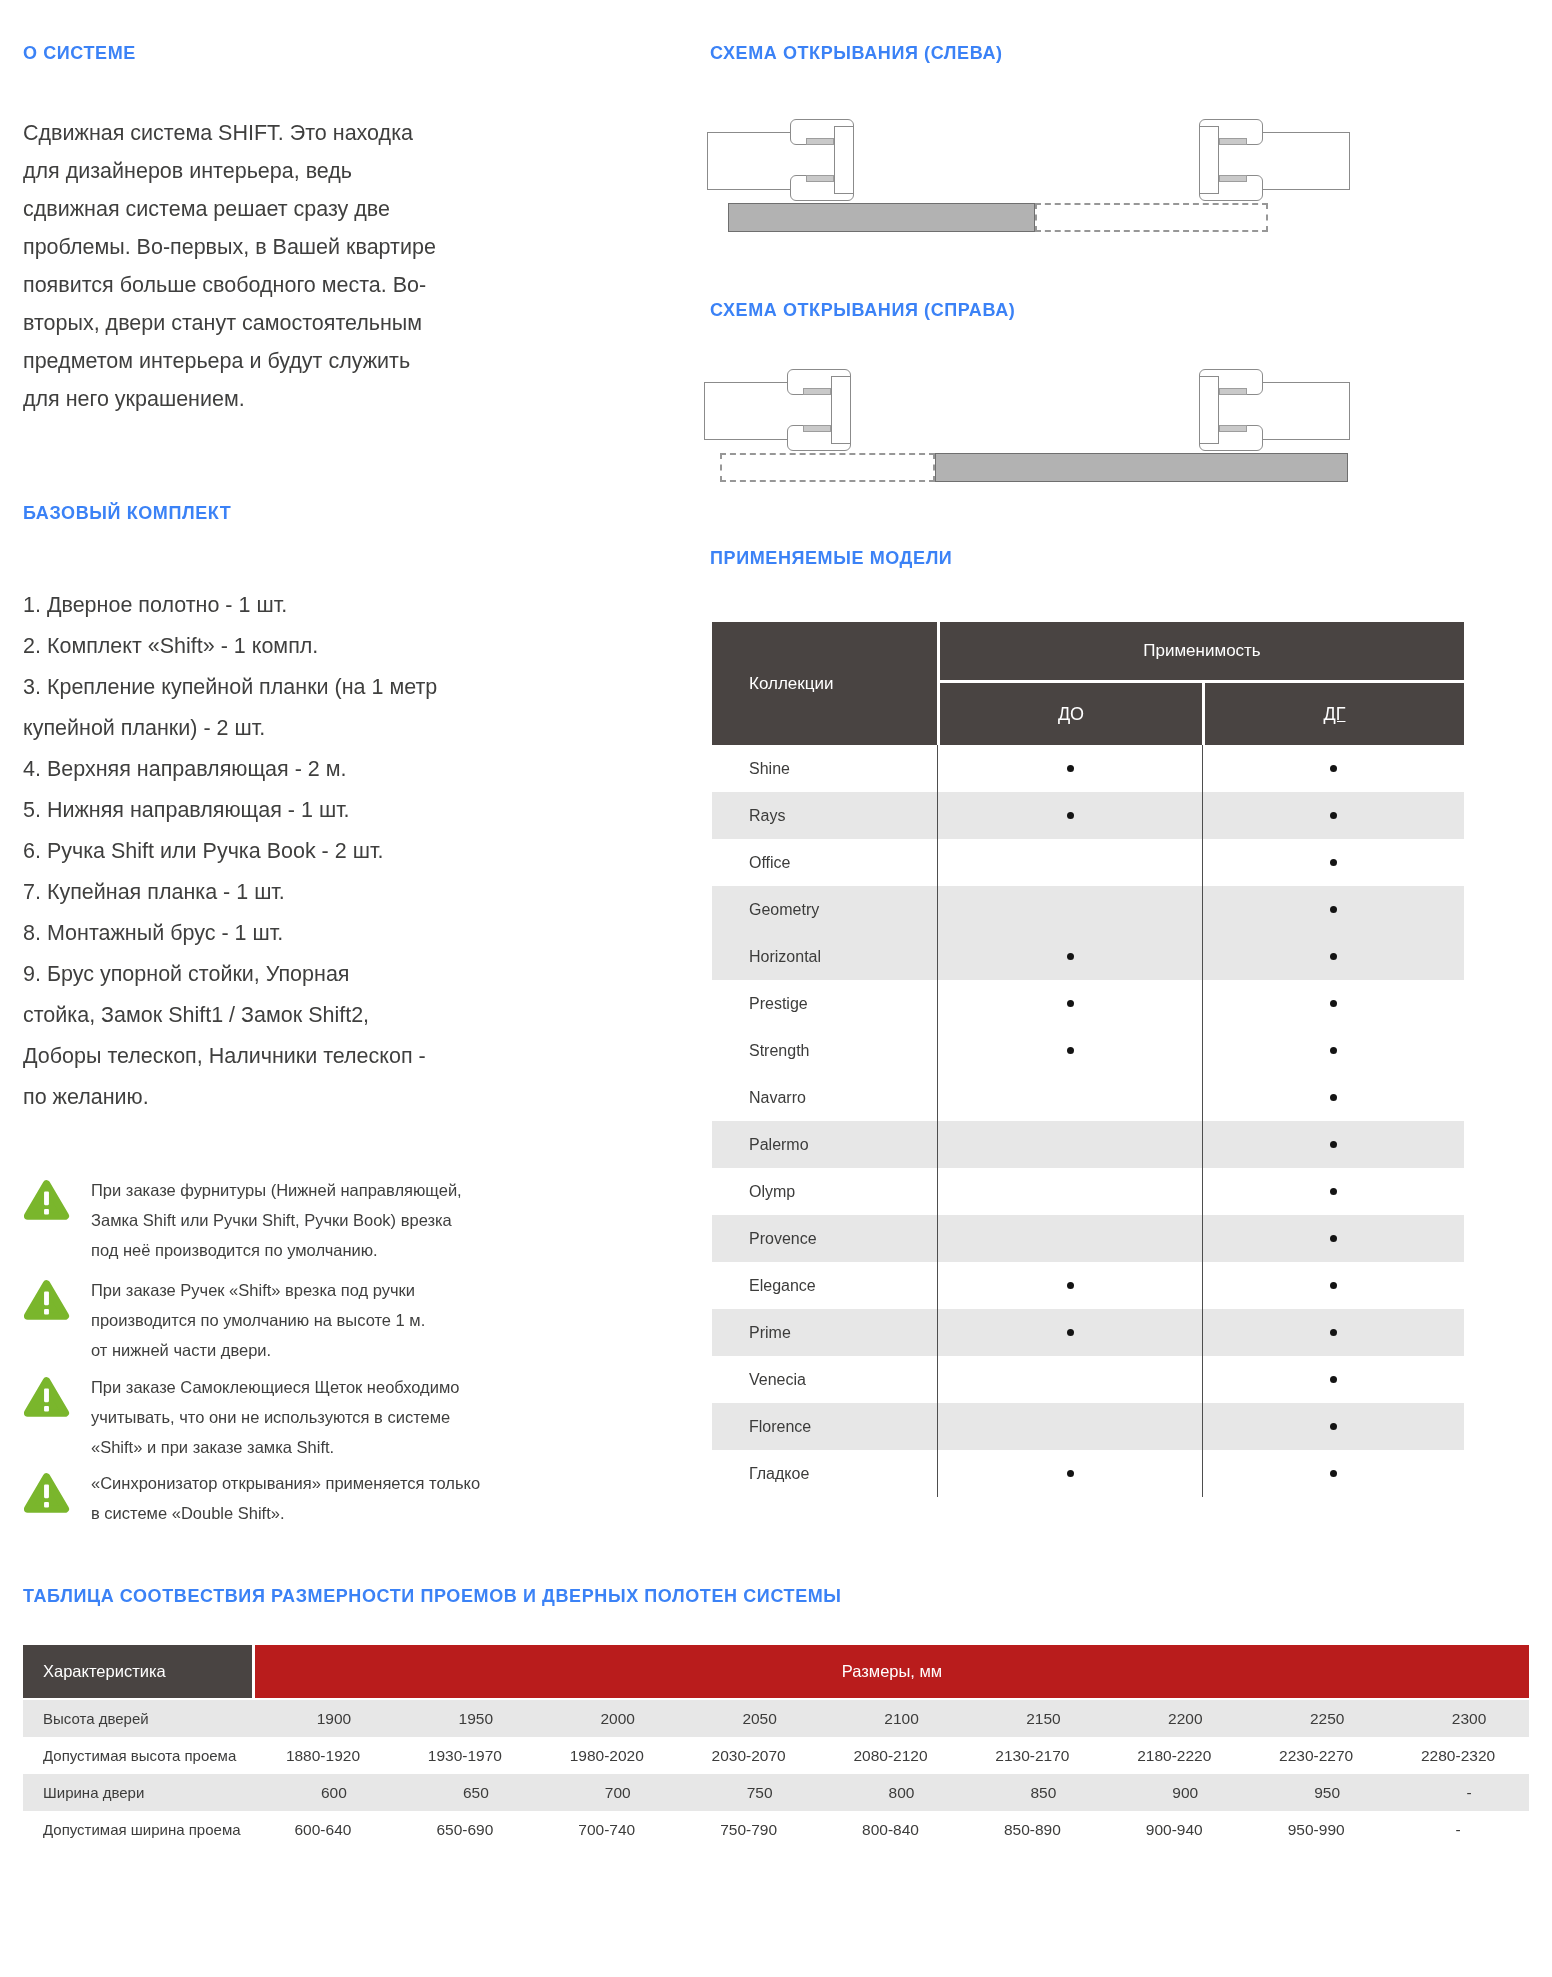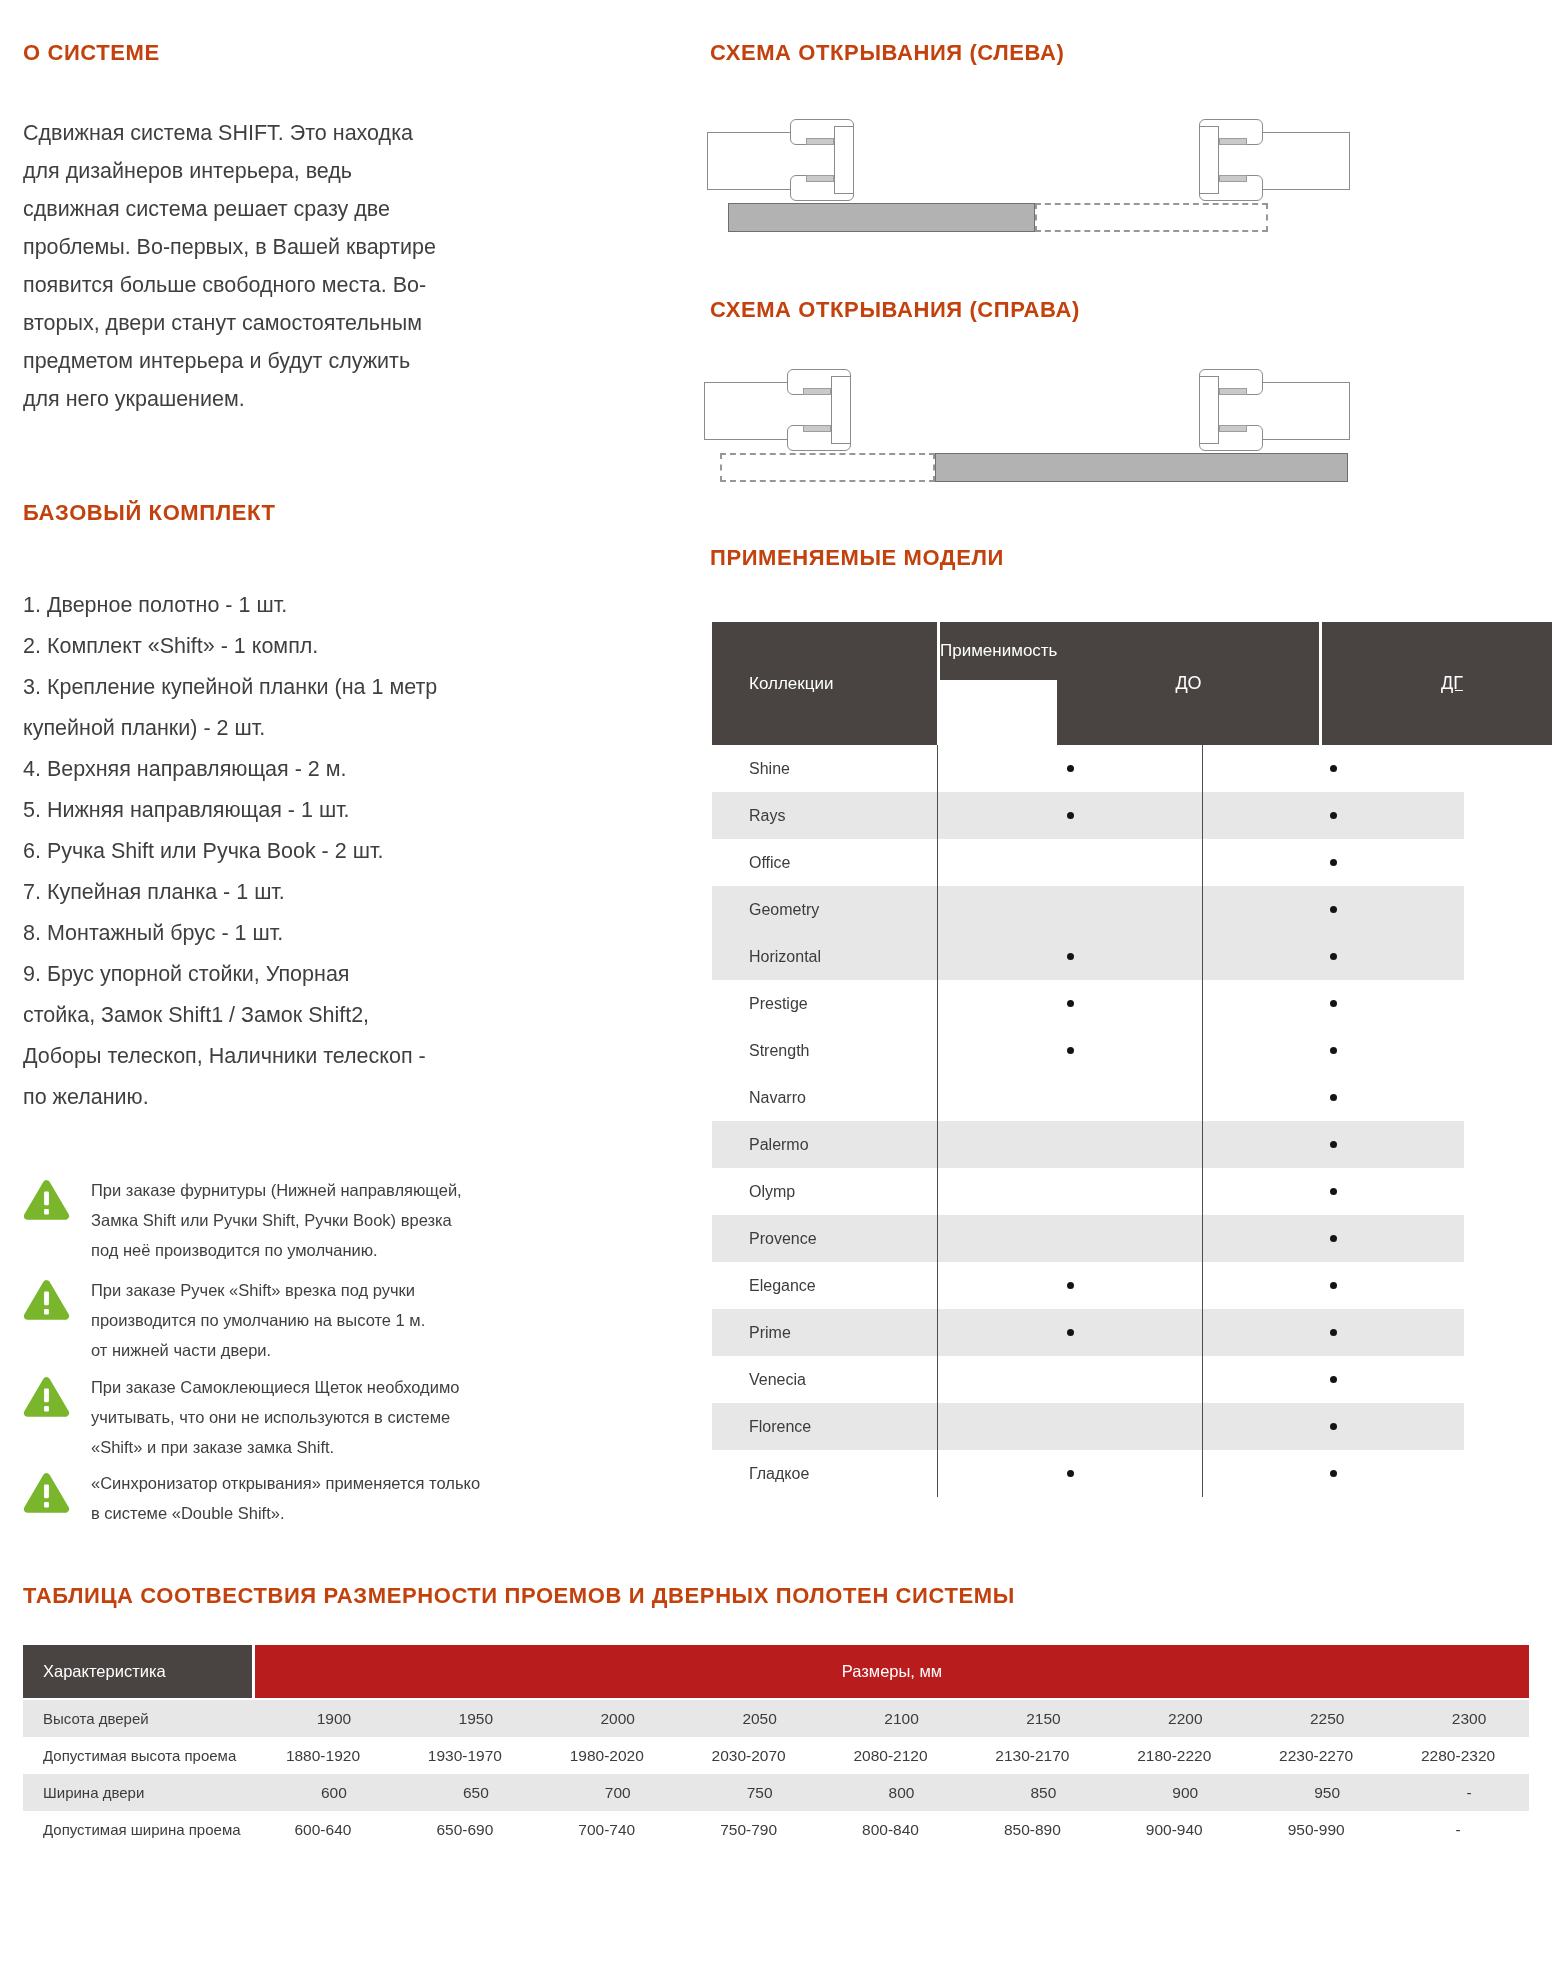--- a/index.html
+++ b/index.html
@@ -1,19 +1,19 @@
 <!DOCTYPE html>
 <html><head>
 <meta charset="utf-8">
 <style>
   html,body{margin:0;padding:0;background:#ffffff;}
   #page{position:relative;width:1552px;height:1977px;background:#fff;overflow:hidden;
         font-family:"Liberation Sans", sans-serif;color:#3c3c3b;}
-  .h1{position:absolute;font-weight:bold;font-size:22px;line-height:26px;
-      letter-spacing:0.6px;color:#c2410c;white-space:nowrap;}
+  .h1{position:absolute;font-weight:bold;font-size:18px;line-height:26px;
+      letter-spacing:0.6px;color:#3b82f6;white-space:nowrap;}
   .bodytext{position:absolute;font-size:21.5px;line-height:38px;white-space:pre-line;color:#3f3f3e;}
   
   #kit-list{position:absolute;left:23px;top:585px;width:540px;font-size:21.5px;line-height:41px;color:#3f3f3e;}
   .kit-item{white-space:pre-line;}
   
   .warning{position:absolute;left:23px;display:flex;align-items:flex-start;}
   .warning .w-icon{flex:0 0 auto;margin-top:3px;}
   .warning .w-text{margin-left:21px;font-size:16.5px;line-height:30px;white-space:pre-line;color:#3f3f3e;}
   
   .diagram{position:absolute;left:578px;width:960px;height:150px;}
@@ -23,21 +23,21 @@
   .jambv{background:#fff;border:1px solid #8b8b8b;}
   .lip{background:#c9c9c9;border:1px solid #9d9d9d;}
   .panel-solid{background:#b2b2b2;border:1px solid #6f6f6f;}
   .panel-dashed{border:2px dashed #979797;background:#fff;}
   
   #models-table{position:absolute;left:712px;top:622px;width:752px;}
   .mt-header{display:flex;height:123px;}
   .mt-left{width:236px;background:#494442;color:#fff;font-size:17px;display:flex;align-items:center;
            box-sizing:border-box;padding-left:37px;}
   .mt-gapv{width:3px;background:#fff;}
-  .mt-right{width:524px;display:flex;flex-direction:row;}
+  .mt-right{width:524px;display:flex;flex-direction:column;}
   .mt-app{height:58px;background:#494442;color:#fff;font-size:17px;display:flex;align-items:center;justify-content:center;}
   .mt-gaph{height:3px;background:#fff;}
   .mt-sub{flex:1;display:flex;}
   .mt-do{width:262px;background:#494442;color:#fff;font-size:18px;display:flex;align-items:center;justify-content:center;}
   .mt-dg{width:259px;background:#494442;color:#fff;font-size:18px;display:flex;align-items:center;justify-content:center;text-decoration:underline;}
   .m-row{display:flex;height:47px;align-items:stretch;}
   .m-row.shaded{background:#e7e7e7;}
   .m-name{width:225px;box-sizing:border-box;padding-left:37px;display:flex;align-items:center;font-size:16px;color:#3c3c3b;}
   .m-cell{box-sizing:border-box;border-left:1px solid #4e4e4e;display:flex;align-items:center;justify-content:center;}
   .m-cell.c-do{width:265px;}

